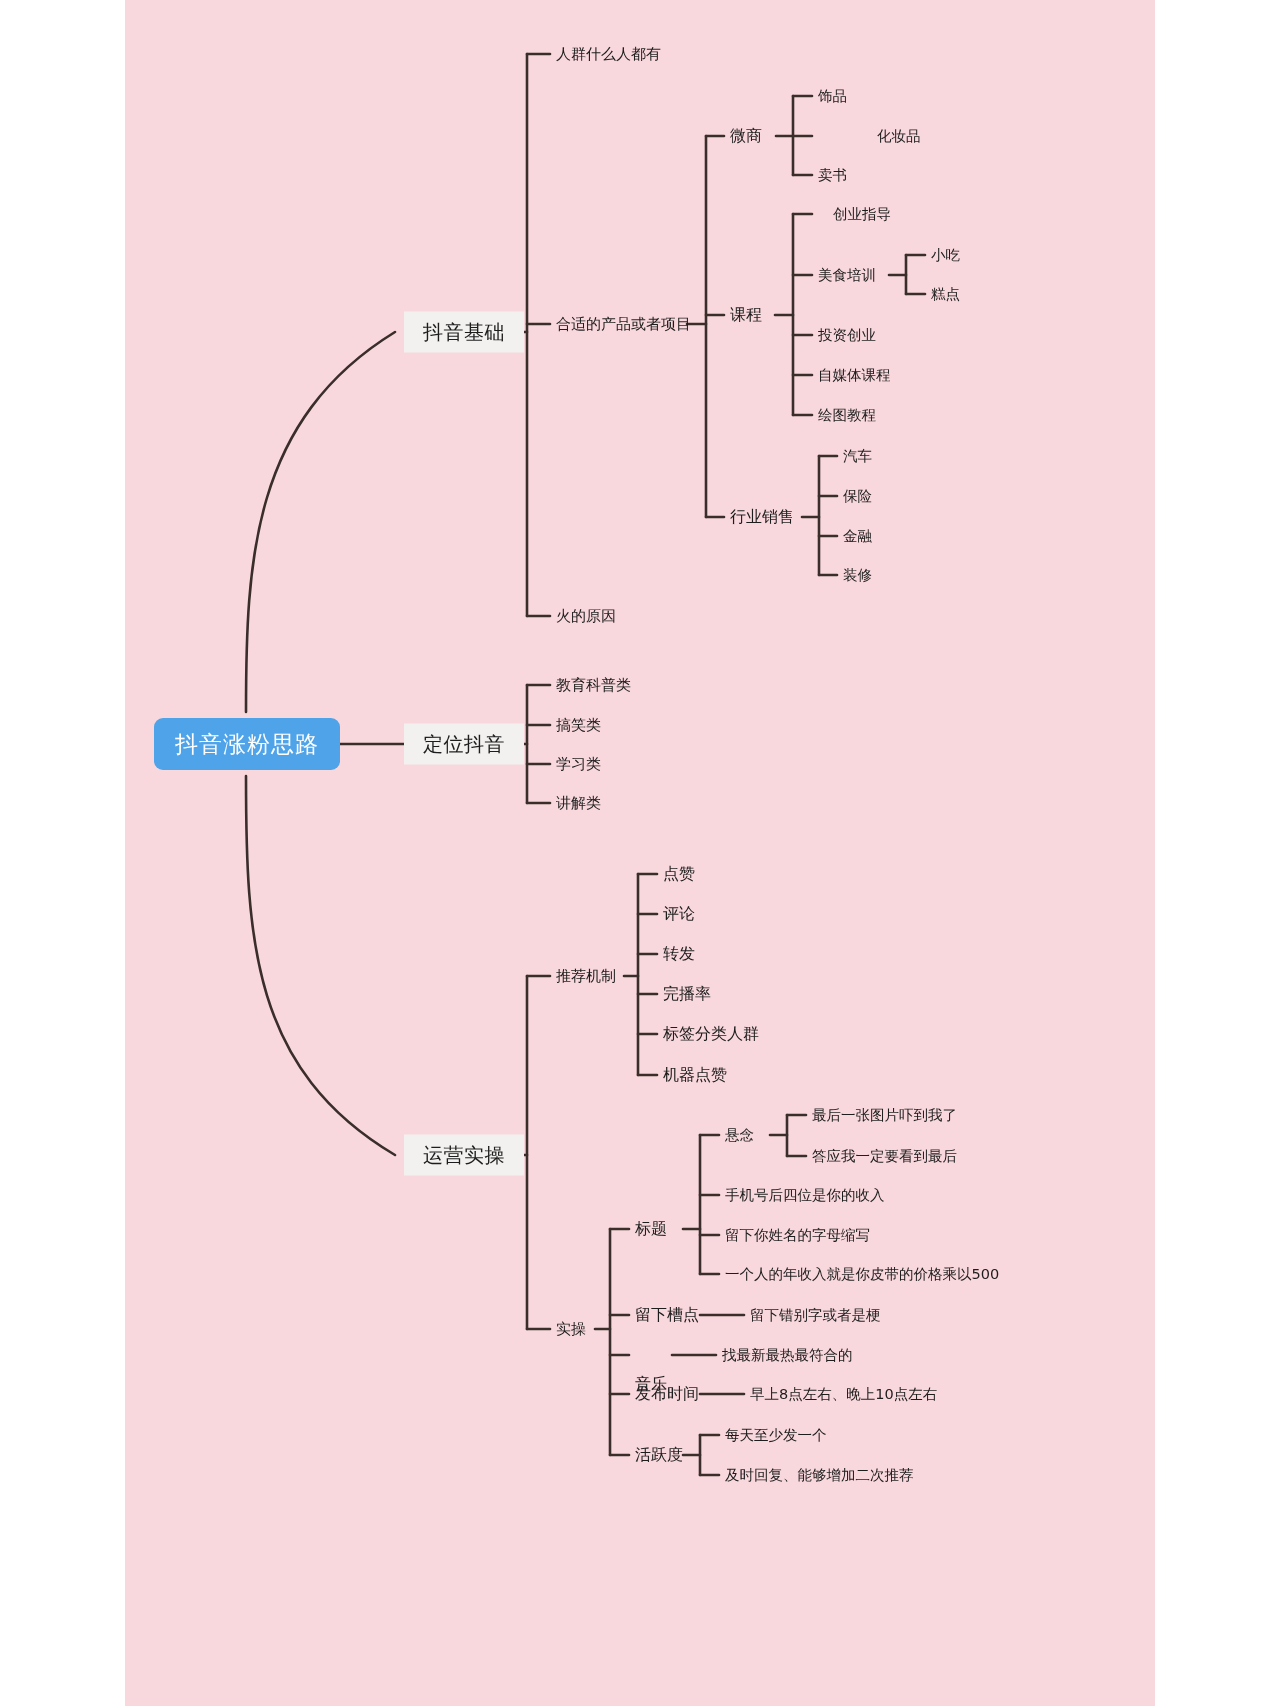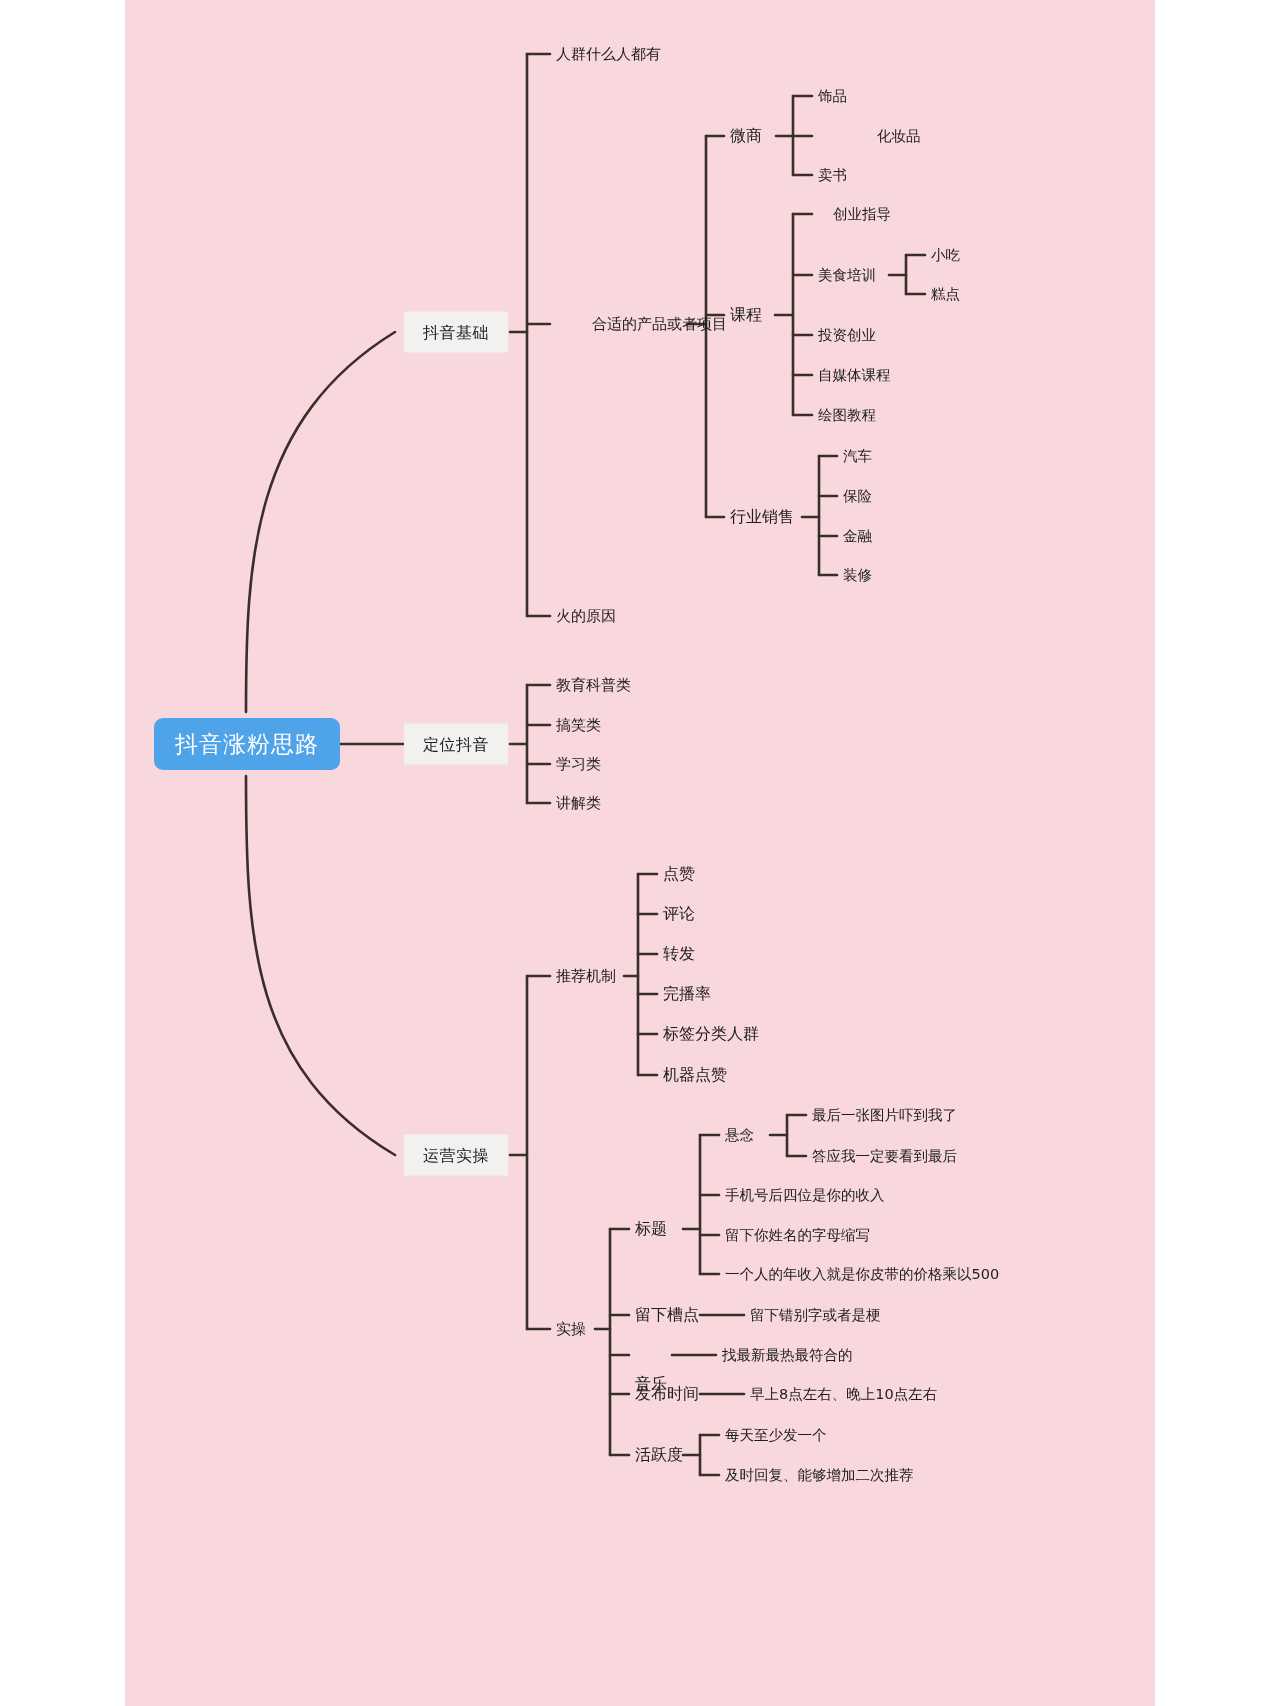--- a/index.html
+++ b/index.html
@@ -27,21 +27,21 @@
     color:#ffffff;
     font-size:23px;
     line-height:26px;
     border-radius:9px;
     padding:13px 21px;
     letter-spacing:1px;
   }
   .node.lvl1{
     background:#f2f1ef;
     color:#1d1d1d;
-    font-size:16px;
+    font-size:20px;
     line-height:19px;
     border-radius:0;
     padding:11px 19px;
     letter-spacing:.5px;
   }
   .node.lvl2{font-size:15px;}
   .node.lvl3{font-size:16px;}
   .node.lvl4{font-size:14.5px;}
 </style>
 </head>
@@ -147,21 +147,21 @@
     <path d="M 700 1435 L 700 1475"></path>
     <path d="M 700 1435 L 719 1435"></path>
     <path d="M 700 1475 L 719 1475"></path>
   </g>
 </svg>
 
 <div class="node root" style="left:154px;top:744px;">抖音涨粉思路</div>
 
 <div class="node lvl1" style="left:404px;top:332px;">抖音基础</div>
 <div class="node lvl2" style="left:556px;top:54px;">人群什么人都有</div>
-<div class="node lvl2" style="left:556px;top:324px;margin-left:36px;">合适的产品或者项目</div>
+<div class="node lvl2" style="left:556px;top:324px;">合适的产品或者项目</div>
 <div class="node lvl2" style="left:556px;top:616px;">火的原因</div>
 
 <div class="node lvl3" style="left:730px;top:136px;">微商</div>
 <div class="node lvl4" style="left:818px;top:96px;text-align:center;">饰品</div>
 <div class="node lvl4" style="left:840px;top:136px;margin-left:37px;">化妆品</div>
 <div class="node lvl4" style="left:818px;top:175px;">卖书</div>
 
 <div class="node lvl3" style="left:730px;top:315px;">课程</div>
 <div class="node lvl4" style="left:805px;top:214px;margin-left:28px;">创业指导</div>
 <div class="node lvl4" style="left:818px;top:275px;">美食培训</div>

